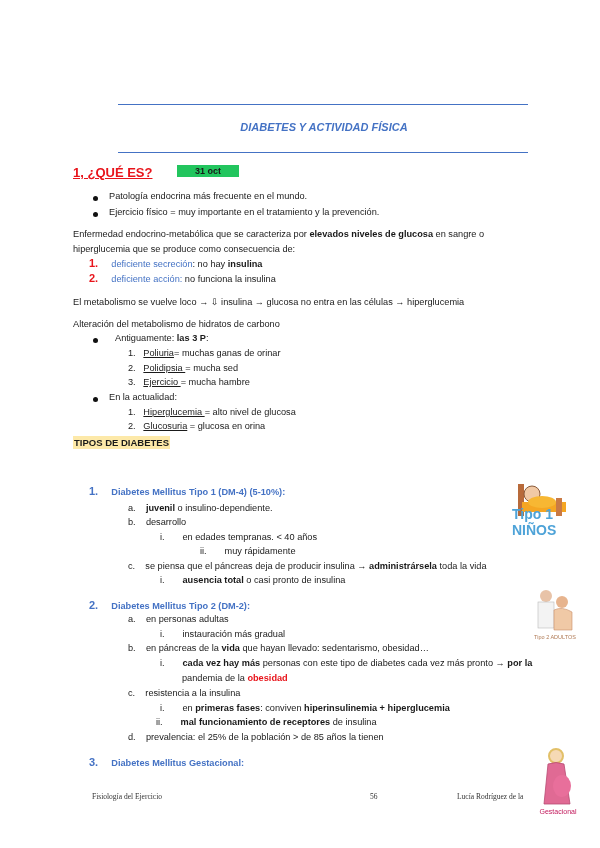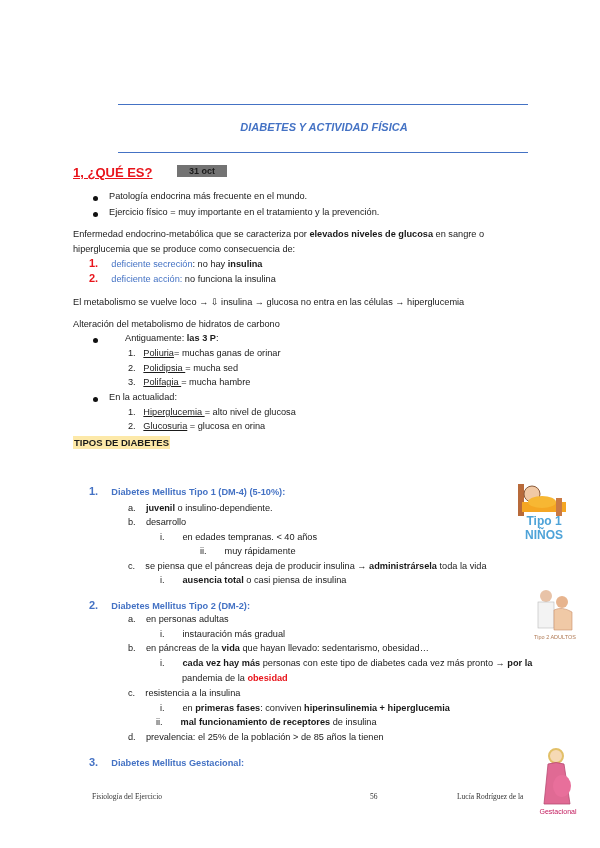--- a/index.html
+++ b/index.html
@@ -2,21 +2,21 @@
 <html><head>
 <meta charset="utf-8">
 <style>
   html, body { margin:0; padding:0; }
   body { width:600px; height:848px; background:#ffffff; position:relative; overflow:hidden;
          font-family:"Liberation Sans", sans-serif; color:#1a1a1a; font-size:9.2px; }
   .rule { position:absolute; left:118px; width:410px; height:1px; background:#4472c4; }
   .doc-title { position:absolute; left:0; width:648px; top:121px; text-align:center;
                color:#4472c4; font-style:italic; font-weight:bold; font-size:11px; }
   .h1 { position:absolute; left:73px; top:165px; color:#e8141b; font-weight:bold; font-size:13px; text-decoration:underline; }
-  .date { position:absolute; left:177px; top:165px; background:#737373; font-weight:bold; font-size:9px; padding:1px 12px; }
+  .date { position:absolute; left:177px; top:165px; background:#22c55e; font-weight:bold; font-size:9px; padding:1px 18px; }
   .line { position:absolute; white-space:nowrap; }
   .bullet { position:absolute; width:5px; height:5px; border-radius:50%; background:#111; }
   .num-red { color:#e8141b; font-weight:bold; font-size:11px; }
   .num-blue { color:#4472c4; font-weight:bold; font-size:11px; }
   .blue { color:#4472c4; }
   .blue-b { color:#4472c4; font-weight:bold; }
   .b { font-weight:bold; }
   .u { text-decoration:underline; }
   .red-b { color:#e8141b; font-weight:bold; }
   .section { position:absolute; left:73px; top:436px; background:#fde9a9; font-weight:bold; font-size:9.5px; padding:1px 1px; }
@@ -51,31 +51,31 @@
 <div class="line" style="left:89px;top:272px;">
   <span class="num-red">2.</span>
   <span style="display:inline-block;width:8px;"></span>
   <span class="blue">deficiente acción:</span><span> no funciona la insulina</span>
 </div>
 
 <div class="line" style="left:73px;top:296px;">El metabolismo se vuelve loco → ⇩ insulina → glucosa no entra en las células → hiperglucemia</div>
 <div class="line" style="left:73px;top:319px;">Alteración del metabolismo de hidratos de carbono</div>
 
 <div class="bullet" style="left:93px;top:338px;"></div>
-<div class="line" style="left:125px;top:333px;">
+<div class="line" style="left:115px;top:333px;">
   <span>Antiguamente: </span><span class="b">las 3 P</span><span>:</span>
 </div>
 <div class="line" style="left:128px;top:348px;">
   <span>1.</span>&nbsp;&nbsp;&nbsp;<span class="u">Poliuria</span><span>= muchas ganas de orinar</span>
 </div>
 <div class="line" style="left:128px;top:363px;">
   <span>2.</span>&nbsp;&nbsp;&nbsp;<span class="u">Polidipsia </span><span>= mucha sed</span>
 </div>
 <div class="line" style="left:128px;top:377px;">
-  <span>3.</span>&nbsp;&nbsp;&nbsp;<span class="u">Polifagia </span><span>= mucha hambre</span>
+  <span>3.</span>&nbsp;&nbsp;&nbsp;<span class="u">Ejercicio </span><span>= mucha hambre</span>
 </div>
 
 <div class="bullet" style="left:93px;top:397px;"></div>
 <div class="line" style="left:109px;top:392px;">En la actualidad:</div>
 <div class="line" style="left:128px;top:407px;">
   <span>1.</span>&nbsp;&nbsp;&nbsp;<span class="u">Hiperglucemia </span><span>= alto nivel de glucosa</span>
 </div>
 <div class="line" style="left:128px;top:421px;">
   <span>2.</span>&nbsp;&nbsp;&nbsp;<span class="u">Glucosuria</span><span> = glucosa en orina</span>
 </div>
@@ -96,32 +96,32 @@
 <div class="line" style="left:160px;top:532px;">
   i.&nbsp;&nbsp;&nbsp;&nbsp;&nbsp;&nbsp;&nbsp;<span>en edades tempranas.  &lt; 40 años</span>
 </div>
 <div class="line" style="left:156px;top:546px;padding-left:44px;">
   ii.&nbsp;&nbsp;&nbsp;&nbsp;&nbsp;&nbsp;&nbsp;<span>muy rápidamente</span>
 </div>
 <div class="line" style="left:128px;top:561px;">
   c.&nbsp;&nbsp;&nbsp;&nbsp;<span>se piensa que el páncreas deja de producir insulina → </span><span class="b">administrársela</span><span>  toda la vida</span>
 </div>
 <div class="line" style="left:160px;top:575px;">
-  i.&nbsp;&nbsp;&nbsp;&nbsp;&nbsp;&nbsp;&nbsp;<span class="b">ausencia total</span><span> o casi piensa de insulina</span>
+  i.&nbsp;&nbsp;&nbsp;&nbsp;&nbsp;&nbsp;&nbsp;<span class="b">ausencia total</span><span> o casi pronto de insulina</span>
 </div>
 
 <div class="img-box" style="left:512px;top:478px;width:64px;height:60px;">
   <svg width="64" height="42" viewBox="0 0 64 42">
     <rect x="6" y="6" width="6" height="32" fill="#b86a3a"></rect>
     <rect x="10" y="24" width="44" height="10" fill="#f5a623"></rect>
     <rect x="44" y="20" width="6" height="18" fill="#c97a45"></rect>
     <circle cx="20" cy="16" r="8" fill="#f1c9a5" stroke="#8a5a3a" stroke-width="1"></circle>
     <ellipse cx="30" cy="24" rx="14" ry="6" fill="#f7b733"></ellipse>
   </svg>
-  <div style="position:absolute;left:0;top:36px;width:64px;text-align:center;color:#4ea3d8;font-weight:bold;font-size:12px;">Tipo 1 NIÑOS</div>
+  <div style="position:absolute;left:0;top:28px;width:64px;color:#4ea3d8;font-weight:bold;font-size:14px;">Tipo 1 NIÑOS</div>
 </div>
 
 <div class="line" style="left:89px;top:599px;">
   <span class="num-blue">2.</span>
   <span style="display:inline-block;width:8px;"></span>
   <span class="blue-b">Diabetes Mellitus Tipo 2 (DM-2):</span>
 </div>
 <div class="line" style="left:128px;top:614px;">
   a.&nbsp;&nbsp;&nbsp;&nbsp;<span>en personas adultas</span>
 </div>

